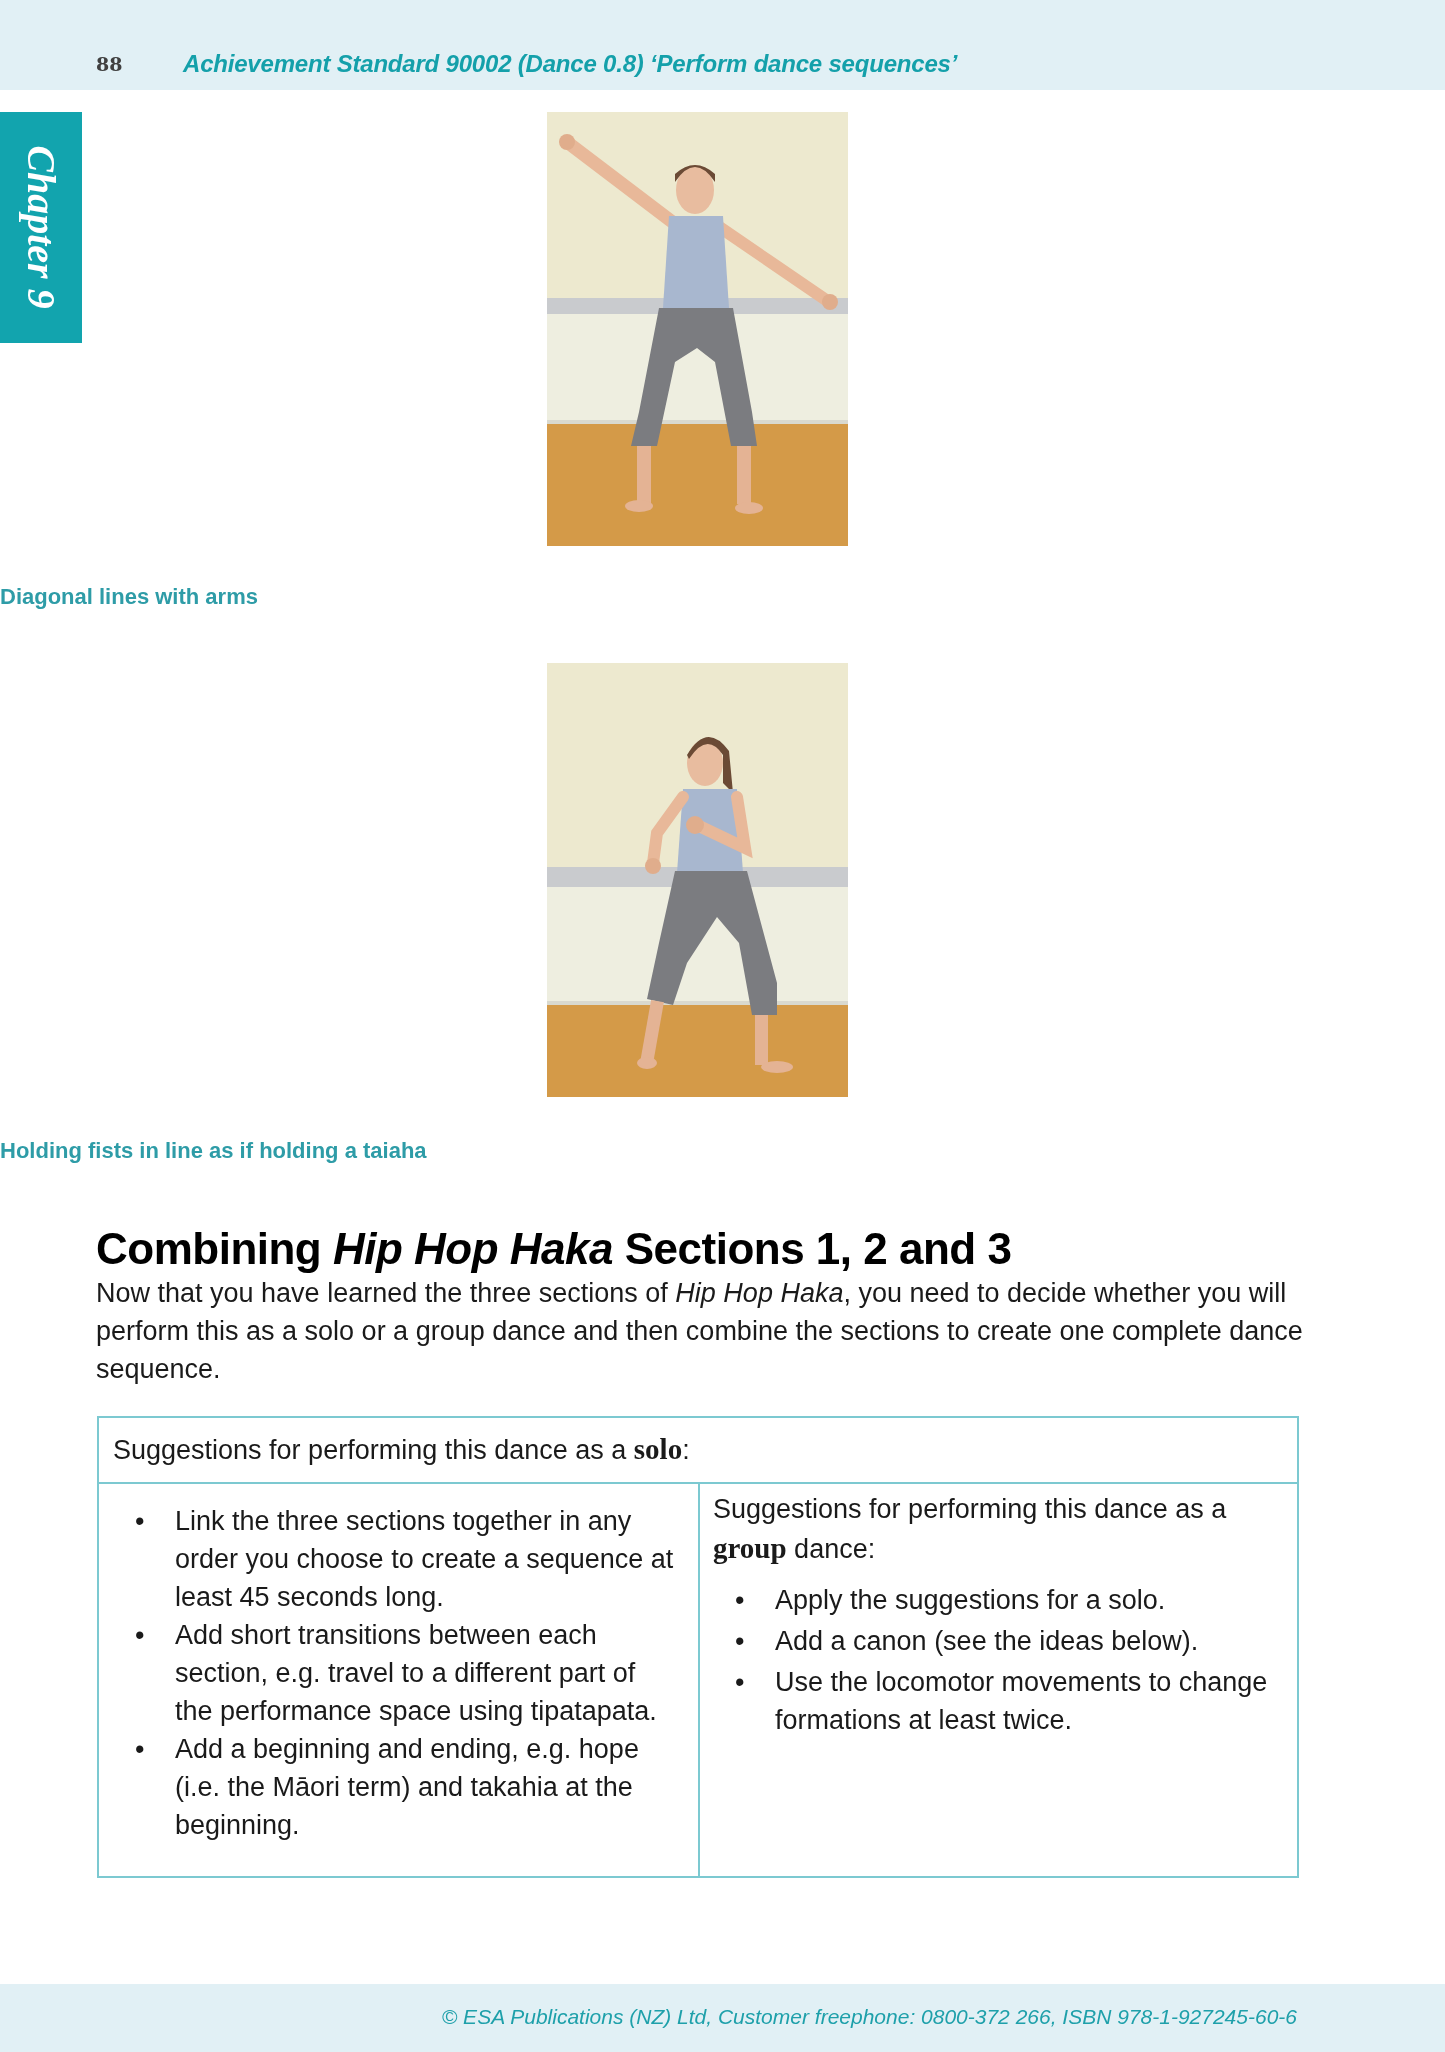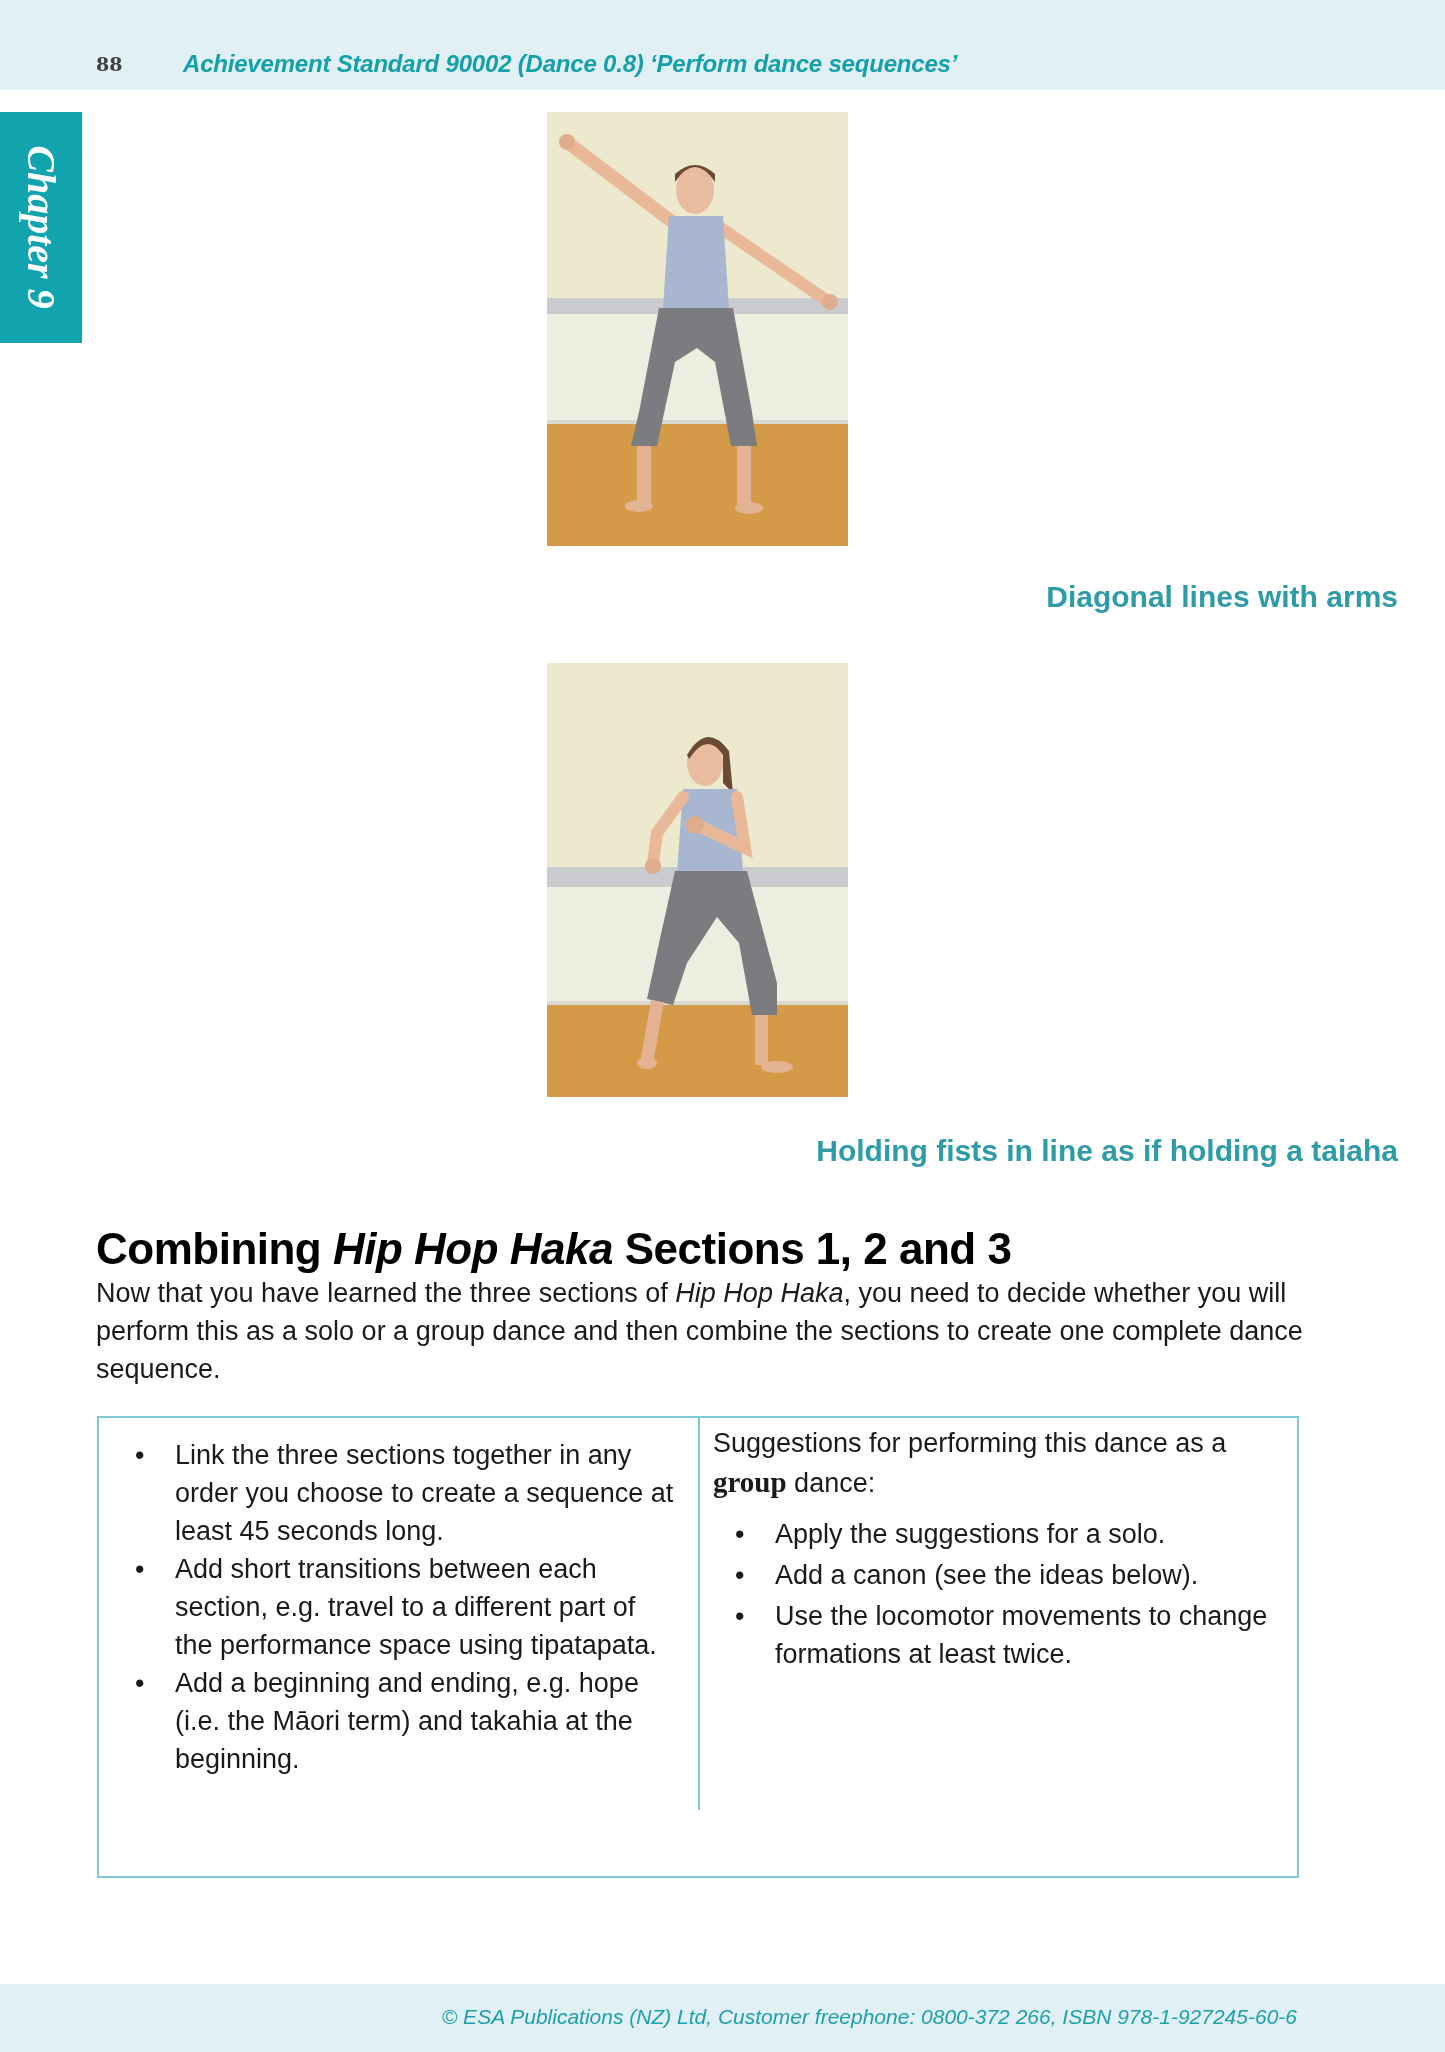--- a/index.html
+++ b/index.html
@@ -34,22 +34,22 @@
     font-size: 40px; color: #ffffff; line-height: 44px;
   }
   .photo {
     position: absolute; left: 547px; width: 301px; height: 434px; overflow: hidden;
     background: #ece9d2;
   }
   .photo svg { display: block; width: 100%; height: 100%; }
   .photo-1 { top: 112px; }
   .photo-2 { top: 663px; }
   .caption {
-    position: absolute; left: 0; width: 1398px; text-align: right;
-    font-family: "Liberation Sans", sans-serif; font-weight: bold; font-size: 30px;
+    position: absolute; left: 0; width: 1398px; text-align: left;
+    font-family: "Liberation Sans", sans-serif; font-weight: bold; font-size: 22px;
     color: #2e9ca7; line-height: 34px;
   }
   .caption-1 { top: 580px; }
   .caption-2 { top: 1134px; }
   .section-heading {
     position: absolute; left: 96px; top: 1222px; width: 1250px;
     font-family: "Liberation Sans", sans-serif; font-weight: bold; font-size: 44px;
     color: #000000; line-height: 54px; letter-spacing: -0.5px; white-space: nowrap;
   }
   .section-heading em { font-style: italic; }
@@ -162,20 +162,23 @@
 
 <h2 class="section-heading" style="margin:0;">
   <span>Combining </span><em>Hip Hop Haka</em><span> Sections 1, 2 and 3</span>
 </h2>
 
 <p class="intro" style="margin:0;">
   <span>Now that you have learned the three sections of </span><em>Hip Hop Haka</em><span>, you need to decide whether you will perform this as a solo or a group dance and then combine the sections to create one complete dance sequence.</span>
 </p>
 
 <div class="sugg-table">
+  <div class="table-head">
+    <span>Suggestions for performing this dance as a </span><b>solo</b><span>:</span>
+  </div>
   <div class="table-body">
     <div class="col-left">
       <ul class="bullets">
         <li>Link the three sections together in any order you choose to create a sequence at least 45 seconds long.</li>
         <li>Add short transitions between each section, e.g. travel to a different part of the performance space using tipatapata.</li>
         <li>Add a beginning and ending, e.g. hope (i.e. the Māori term) and takahia at the beginning.</li>
       </ul>
     </div>
     <div class="col-right">
       <div class="col-intro">

